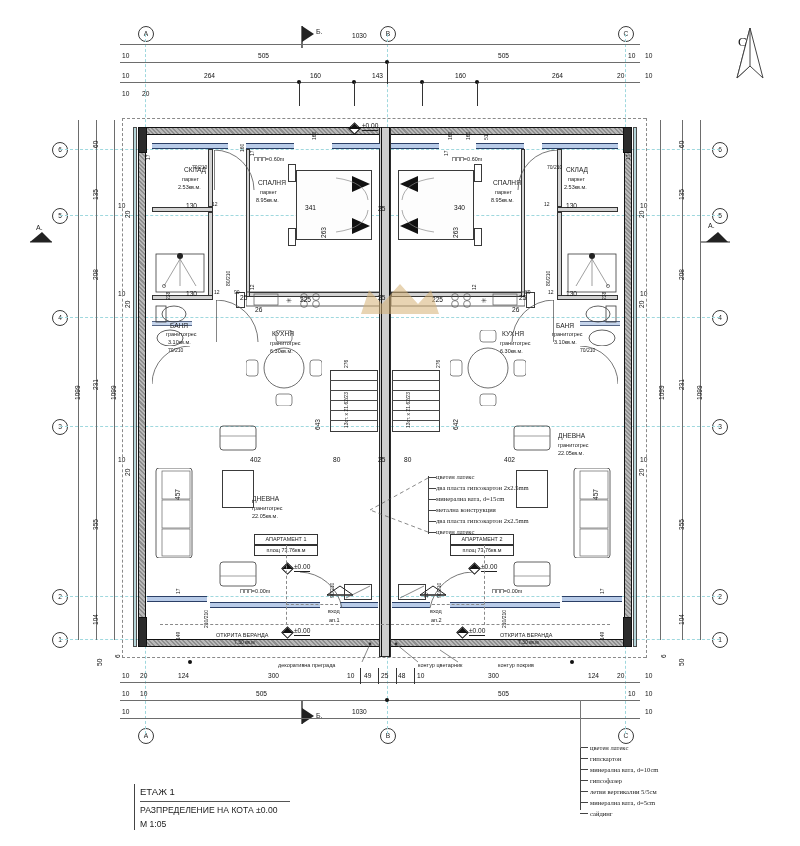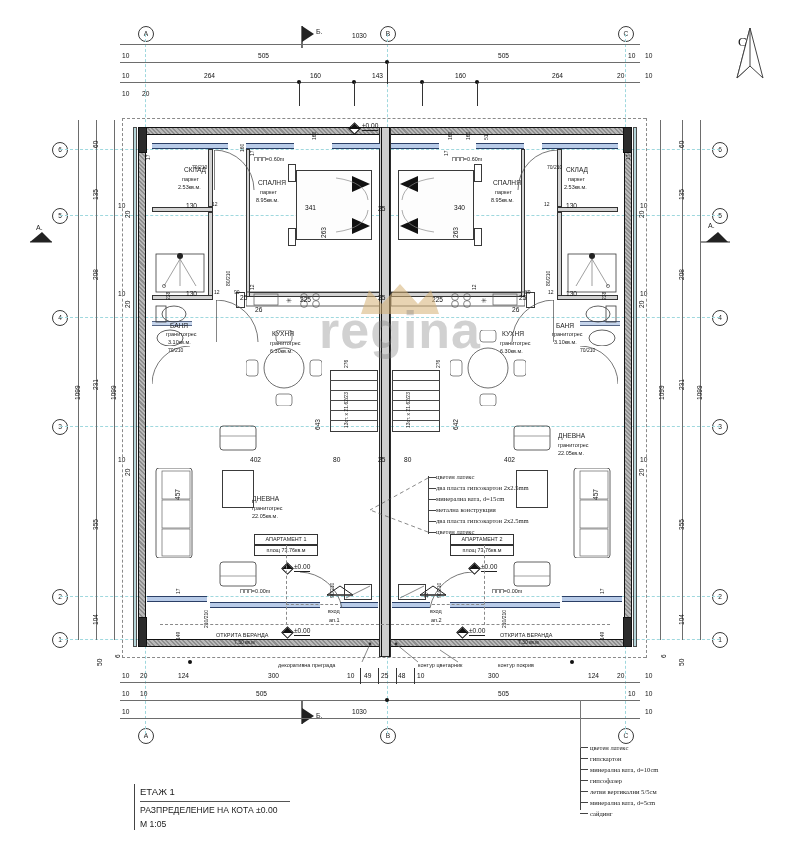--- a/index.html
+++ b/index.html
@@ -72,21 +72,20 @@
 </style>
 </head>
 <body>
 
 <div id="plan">
 
   <svg id="crown" viewBox="0 0 86 34">
     <polygon points="4,32 12,8 25,22 43,2 61,22 74,8 82,32" fill="rgba(214,176,116,0.55)"></polygon>
   </svg>
   <div id="wm">
-    <div class="w1">regina</div>
   </div>
 
   <svg class="abs" style="left:730px;top:26px;width:40px;height:60px;">
     <polygon points="20,2 33,52 20,40 7,52" fill="none" stroke="#444" stroke-width="1"></polygon>
     <polygon points="20,2 20,40 7,52" fill="#fff" stroke="#444" stroke-width="1"></polygon>
   </svg>
   <div class="t" style="left:738px;top:38px;font-size:13px;font-family:'Liberation Serif',serif;">С</div>
 
   <div class="bub" style="left:138px;top:26px;">A</div>
   <div class="bub" style="left:380px;top:26px;">B</div>

